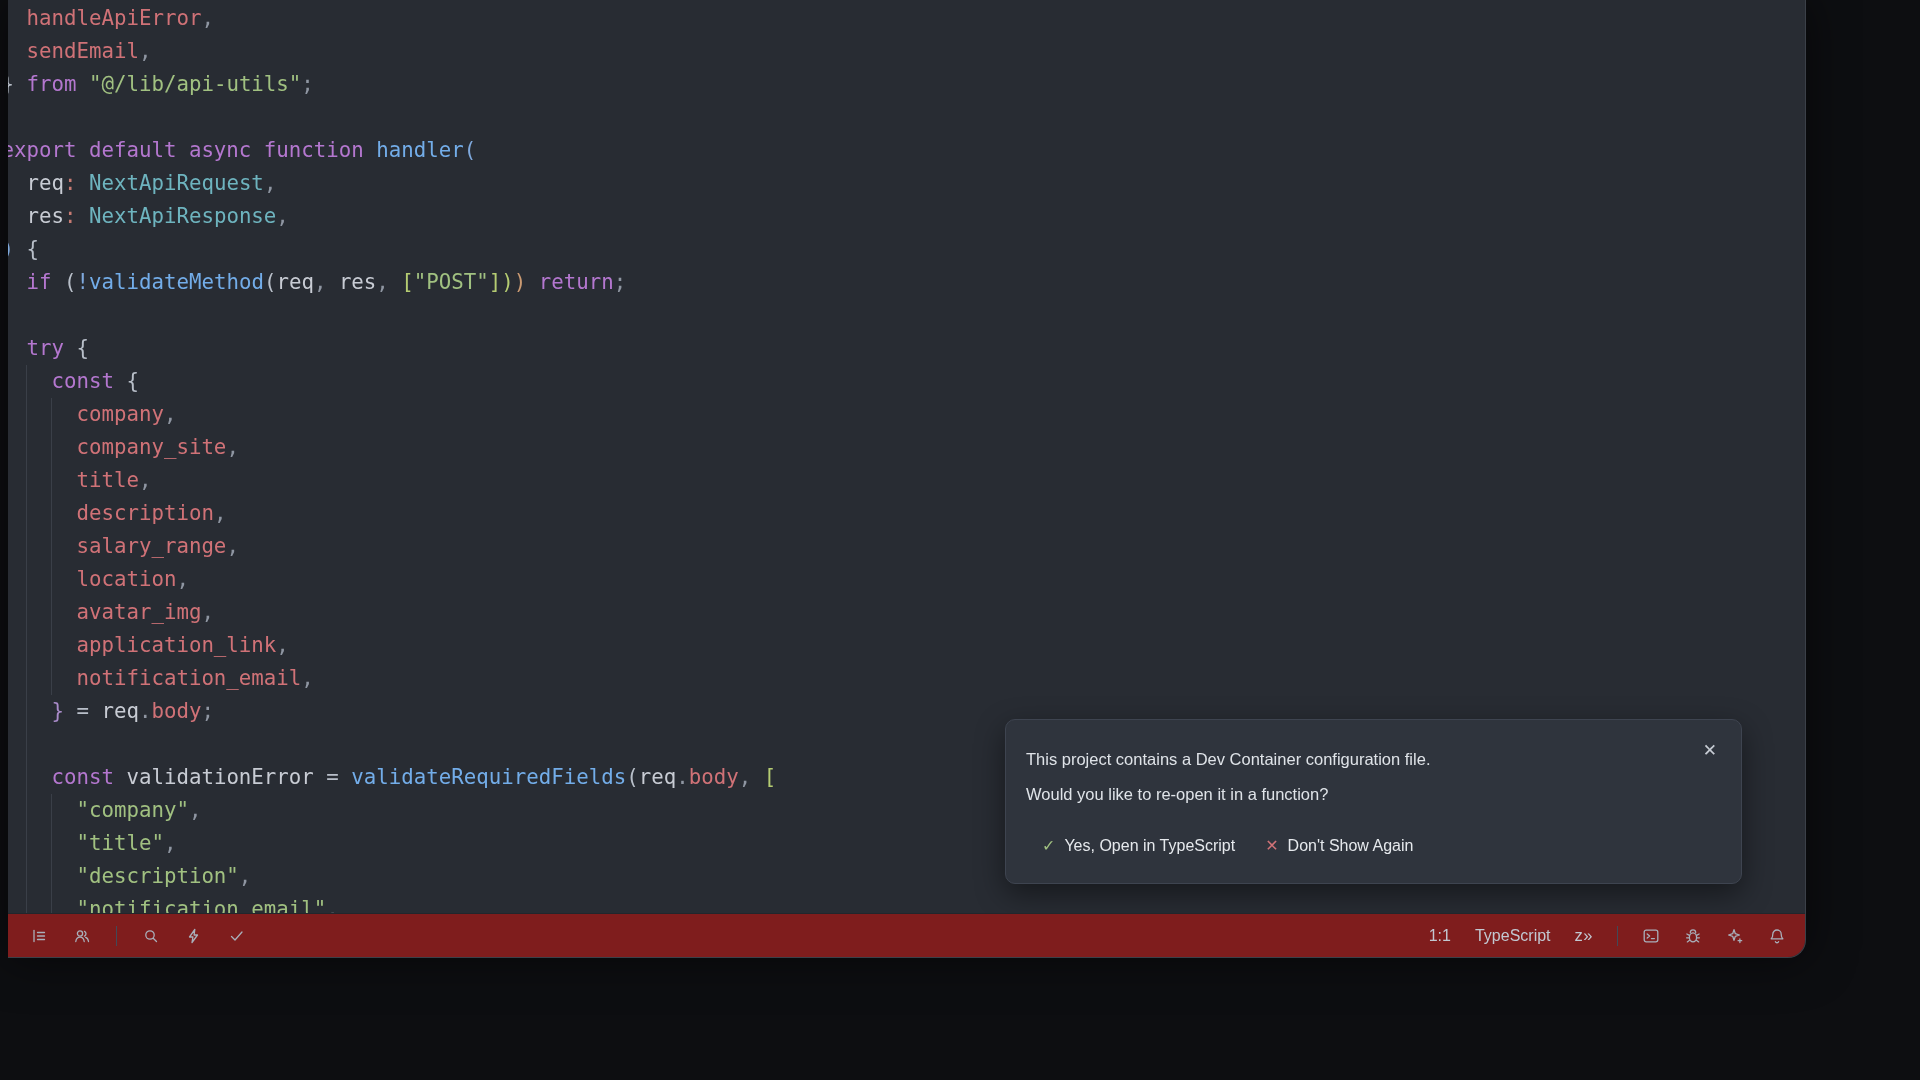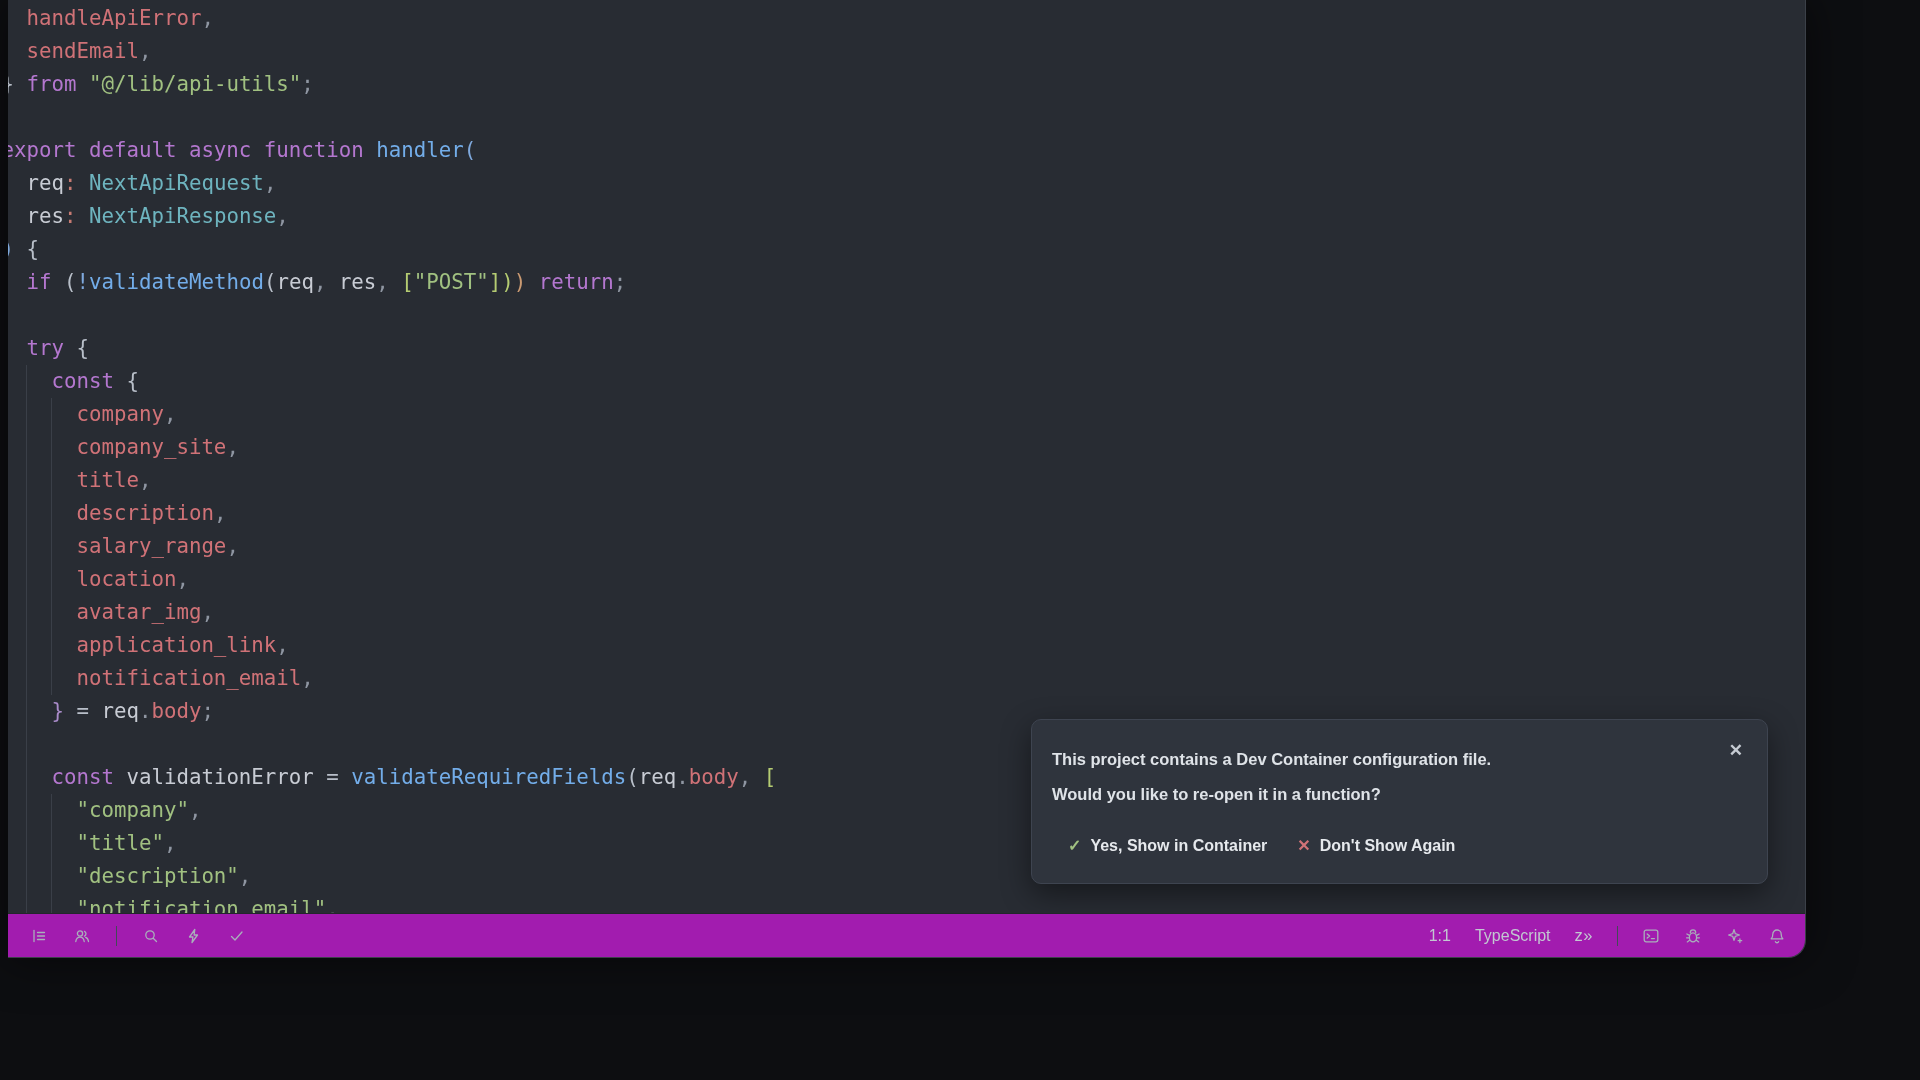--- a/index.html
+++ b/index.html
@@ -23,40 +23,40 @@
     position:absolute;left:-6.5px;top:2px;margin:0;
     font-family:"DejaVu Sans Mono",monospace;
     font-size:20.76px;line-height:33px;white-space:pre;
     color:#c8ccd4;
   }
   .cl{height:33px;white-space:pre;}
   .guide{position:absolute;width:1px;background:#3a3f48;}
   
   #statusbar{
     position:absolute;left:0;right:0;bottom:0;height:44px;box-sizing:border-box;
-    background:#a21caf;border-top:1px solid #23262c;
+    background:#7f1d1d;border-top:1px solid #23262c;
     border-radius:0 0 17px 0;
     display:flex;align-items:center;
     padding:0 19px 0 22px;
     color:#a9b0bb;
   }
   .sb-left{display:flex;align-items:center;gap:25px;}
   .sb-right{margin-left:auto;display:flex;align-items:center;gap:24px;}
   .icon{width:18px;height:18px;display:inline-flex;align-items:center;justify-content:center;cursor:pointer;}
   .icon svg{width:18px;height:18px;stroke:#a9b0bb;fill:none;stroke-width:1.3;stroke-linecap:round;stroke-linejoin:round;}
   .sb-divider{width:1px;height:20px;background:#434957;}
   .sb-text{font-size:16px;color:#c2c8d1;cursor:pointer;}
   .zeta{font-size:16.5px;color:#c2c8d1;cursor:pointer;letter-spacing:.5px;}
   
   #notification{
-    position:absolute;left:1023px;top:719px;width:737px;height:165px;box-sizing:border-box;
+    position:absolute;left:997px;top:719px;width:737px;height:165px;box-sizing:border-box;
     background:#2f343d;border:1px solid #3e4450;border-radius:10px;
     box-shadow:0 10px 30px rgba(0,0,0,.45);
     padding:22px 20px 0 20px;
-    color:#dfe3e8;font-size:16.5px;font-weight:bold;
+    color:#dfe3e8;font-size:16.5px;
   }
   .msg-line{line-height:35px;white-space:nowrap;}
   #notification .close{
     position:absolute;right:24px;top:22px;color:#c6cbd3;font-size:17px;line-height:17px;cursor:pointer;
   }
   .actions{margin-top:24px;margin-left:16px;display:flex;align-items:center;gap:30px;font-size:16px;color:#e6e9ed;}
   .action{display:flex;align-items:center;gap:9px;cursor:pointer;white-space:nowrap;}
   .action .a-check{color:#a1c181;font-size:16px;}
   .action .a-cross{color:#d07277;font-size:16px;}
 </style>
@@ -73,21 +73,21 @@
     <div class="guide" style="left:43px;top:794px;height:119px;"></div>
   </div>
 
   <div id="notification">
     <div class="msg-line">This project contains a Dev Container configuration file.</div>
     <div class="msg-line">Would you like to re-open it in a function?</div>
     <span class="close">✕</span>
     <div class="actions">
       <span class="action">
         <span class="a-check">✓</span>
-        <span>Yes, Show in Container</span>
+        <span>Yes, Open in TypeScript</span>
       </span>
       <span class="action">
         <span class="a-cross">✕</span>
         <span>Don't Show Again</span>
       </span>
     </div>
   </div>
 
   <div id="statusbar">
     <div class="sb-left" id="sb-left">

